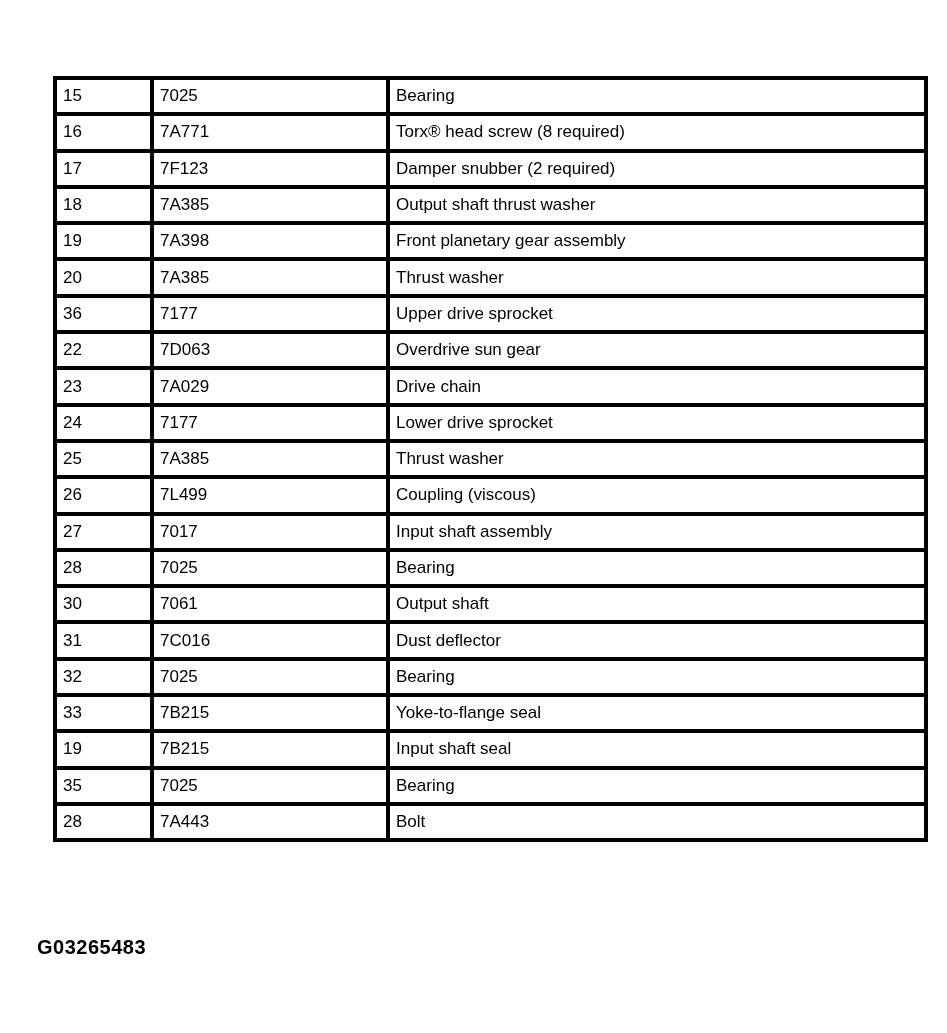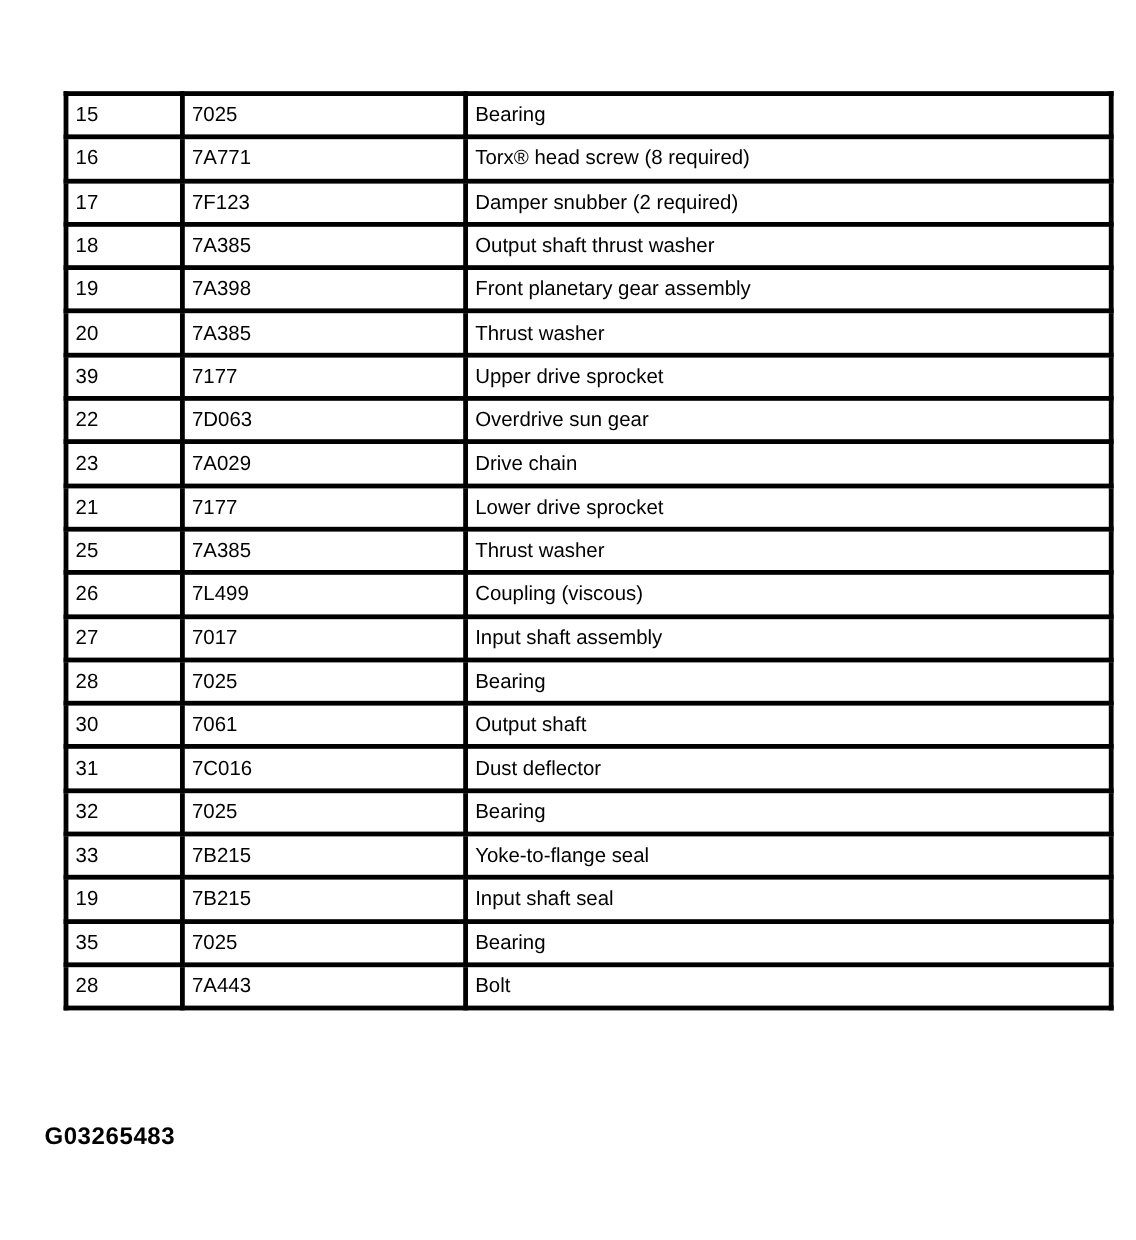--- a/index.html
+++ b/index.html
@@ -82,39 +82,39 @@
     <td>Front planetary gear assembly</td>
   </tr>
 
   <tr>
     <td>20</td>
     <td>7A385</td>
     <td>Thrust washer</td>
   </tr>
 
   <tr>
-    <td>39</td>
+    <td>36</td>
     <td>7177</td>
     <td>Upper drive sprocket</td>
   </tr>
 
   <tr>
     <td>22</td>
     <td>7D063</td>
     <td>Overdrive sun gear</td>
   </tr>
 
   <tr>
     <td>23</td>
     <td>7A029</td>
     <td>Drive chain</td>
   </tr>
 
   <tr>
-    <td>21</td>
+    <td>24</td>
     <td>7177</td>
     <td>Lower drive sprocket</td>
   </tr>
 
   <tr>
     <td>25</td>
     <td>7A385</td>
     <td>Thrust washer</td>
   </tr>
 

